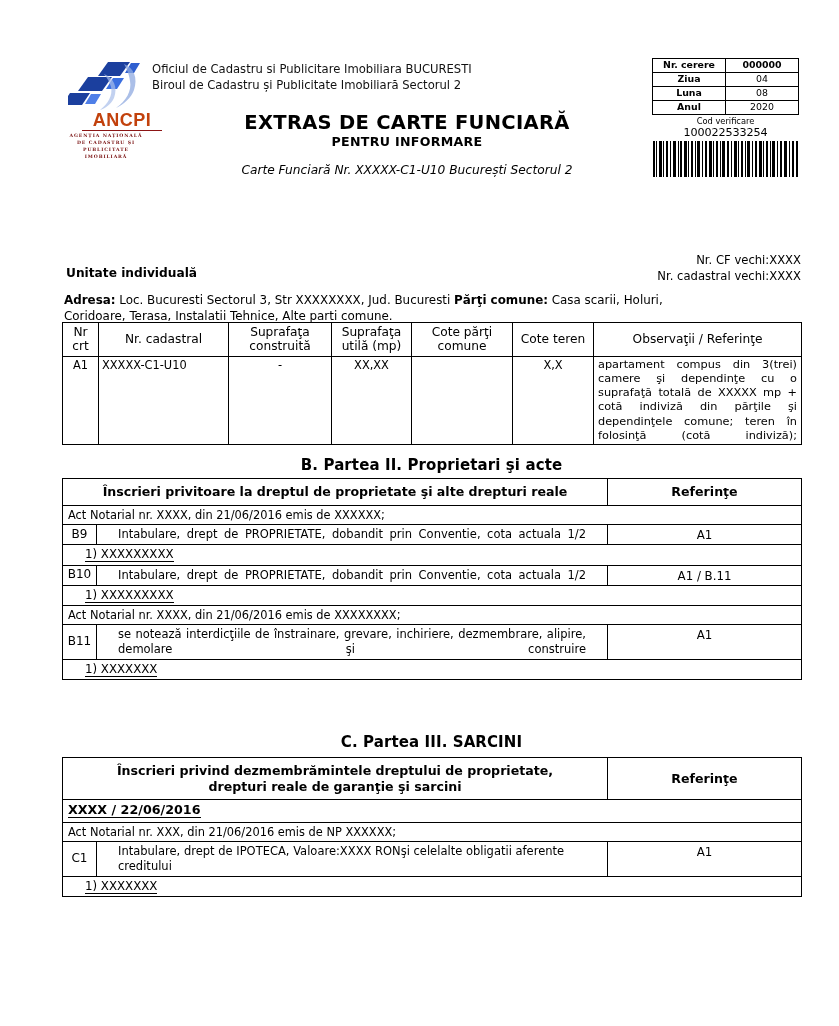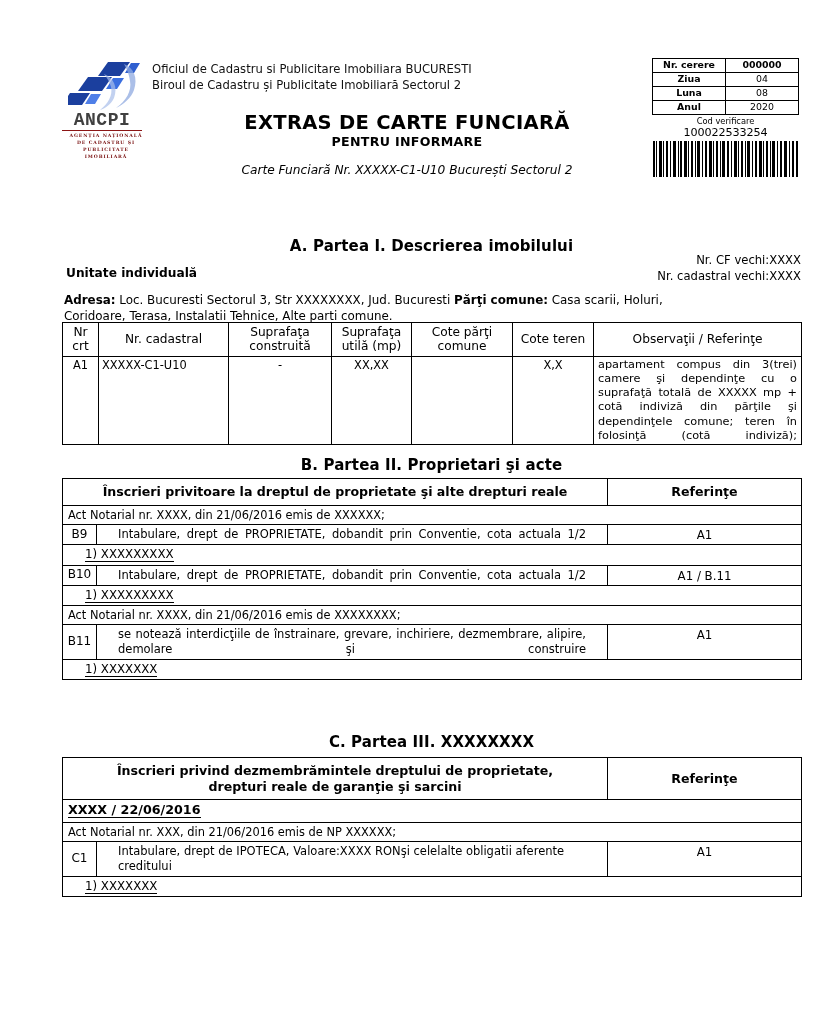--- a/index.html
+++ b/index.html
@@ -41,32 +41,32 @@
     height: 92px;
   }
   .logo-marks {
     position: relative;
     width: 80px;
     height: 50px;
     margin-left: 6px;
   }
   .logo-marks svg { display: block; }
   .logo-word {
-    font-family: Liberation Mono, monospace;
+    font-family: Liberation Sans, sans-serif;
     font-size: 18px;
     font-weight: 700;
     letter-spacing: 0.5px;
-    color: #404040;
+    color: #c2410c;
     text-align: center;
     line-height: 1;
     margin-top: 1px;
     border-bottom: 1.5px solid #8c1515;
     padding-bottom: 1px;
     width: 80px;
-    margin-left: 0;
+    margin-left: 20px;
   }
   .logo-sub {
     width: 84px;
     margin-left: 2px;
     margin-top: 2px;
     text-align: center;
     font-family: "DejaVu Serif", "Liberation Serif", serif;
     font-size: 4.6px;
     line-height: 1.5;
     letter-spacing: 0.9px;
@@ -392,21 +392,20 @@
           <rect x="125" y="0" width="1" height="36"></rect>
         <rect x="128" y="0" width="2" height="36"></rect>
           <rect x="132" y="0" width="3" height="36"></rect>
         <rect x="137" y="0" width="1" height="36"></rect>
           <rect x="140" y="0" width="2" height="36"></rect>
         <rect x="144" y="0" width="2" height="36"></rect>
       </g>
     </svg>
   </div>
 
-  <div class="sec-head" style="top:237px;">A. Partea I. Descrierea imobilului</div>
 
   <div class="right-note" style="top:253px;">
     <div>Nr. CF vechi:XXXX</div>
     <div>Nr. cadastral vechi:XXXX</div>
   </div>
 
   <div class="unit-label" style="top:266px;">Unitate individuală</div>
 
   <div class="address" style="top:292px;">
     <b>Adresa:</b>
@@ -494,21 +493,21 @@
         <td class="code">B11</td>
         <td class="body">se notează interdicţiile de înstrainare, grevare, inchiriere, dezmembrare, alipire, demolare şi construire</td>
         <td class="ref">A1</td>
       </tr>
       <tr>
         <td class="owner" colspan="3"><span>1) XXXXXXX</span></td>
       </tr>
     </tbody>
   </table>
 
-  <div class="sec-head" style="top:733px;">C. Partea III. XXXXXXXX</div>
+  <div class="sec-head" style="top:733px;">C. Partea III. SARCINI</div>
 
   <table class="pt" id="table-c" style="top:757px;">
     <colgroup>
       <col style="width:34px">
       <col style="width:511px">
       <col style="width:194px">
     </colgroup>
     <tbody>
       <tr>
         <td class="hdr" colspan="2">

